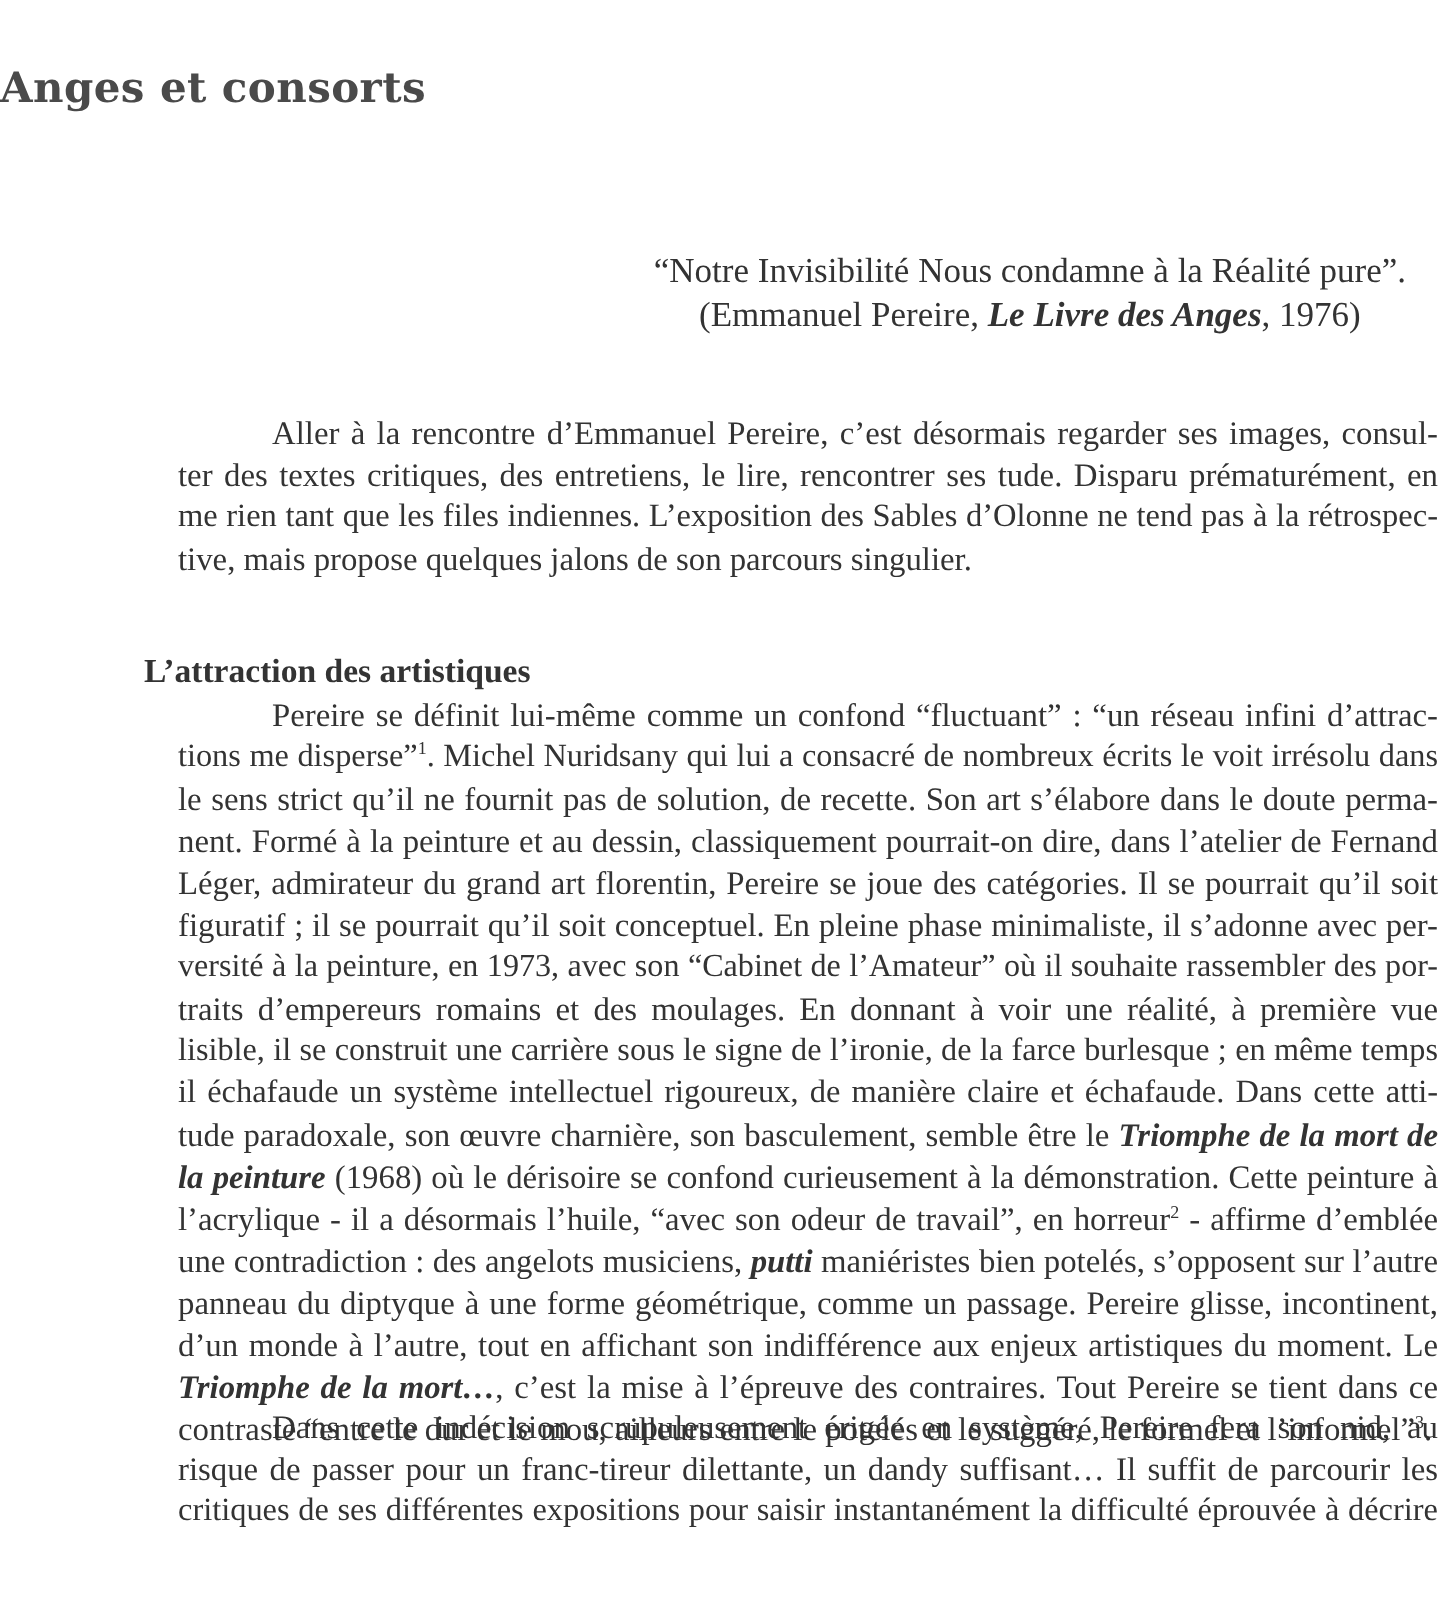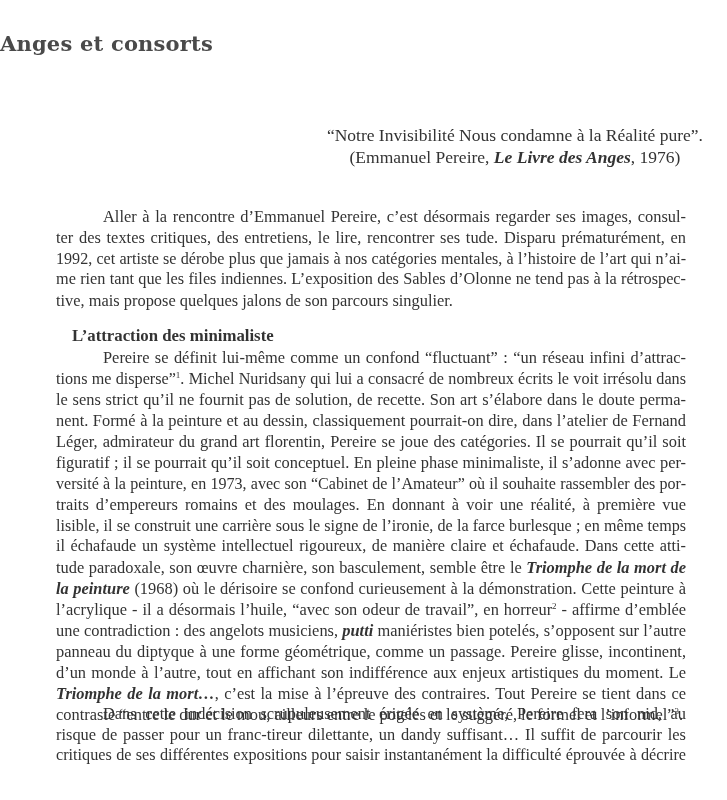--- a/index.html
+++ b/index.html
@@ -14,21 +14,21 @@
     font-family: "DejaVu Serif", serif; font-weight: bold; font-size: 21px;
     color: #4a4a4a; letter-spacing: 0.2px; margin: 0;
   }
   .epigraph {
     position: absolute; top: 124px; right: 24px; text-align: center;
     font-family: "Liberation Serif", serif; font-size: 17.5px; line-height: 22px;
     color: #333;
   }
   .epigraph .line { display: block; white-space: nowrap; }
   .body-text {
-    position: absolute; left: 56px; width: 630px;
+    position: absolute; left: 89px; width: 630px;
     font-family: "Liberation Serif", serif; font-size: 16.4px; line-height: 21px;
     color: #333; text-align: justify;
   }
   .body-text .ln { display: block; white-space: nowrap; text-align-last: justify; }
   .body-text .ln.last { text-align-last: left; }
   .body-text .ln.indent { padding-left: 47px; }
   .p1 { top: 206px; }
   .heading {
     position: absolute; top: 326px; left: 72px; margin: 0;
     font-family: "Liberation Serif", serif; font-weight: bold; font-size: 16.8px;
@@ -47,26 +47,25 @@
   <h1 class="title">Anges et consorts</h1>
 
   <div class="epigraph">
     <span class="line">“Notre Invisibilité Nous condamne à la Réalité pure”.</span>
     <span class="line"><span>(Emmanuel Pereire, </span><em>Le Livre des Anges</em><span>, 1976)</span></span>
   </div>
 
   <div class="body-text p1">
     <span class="ln indent">Aller à la rencontre d’Emmanuel Pereire, c’est désormais regarder ses images, consul-</span>
     <span class="ln">ter des textes critiques, des entretiens, le lire, rencontrer ses tude. Disparu prématurément, en</span>
-    <span class="ln" style="font-size: 16.1221px;">1992, cet artiste se dérobe plus que jamais à nos catégories mentales, à l’histoire de l’art qui n’ai-</span>
     <span class="ln" style="font-size: 16.276px;">me rien tant que les files indiennes. L’exposition des Sables d’Olonne ne tend pas à la rétrospec-</span>
     <span class="ln last">tive, mais propose quelques jalons de son parcours singulier.</span>
   </div>
 
-  <h2 class="heading">L’attraction des minimaliste</h2>
+  <h2 class="heading">L’attraction des artistiques</h2>
 
   <div class="body-text p2">
     <span class="ln indent">Pereire se définit lui-même comme un confond “fluctuant” : “un réseau infini d’attrac-</span>
     <span class="ln" style="font-size: 16.1796px;"><span>tions me disperse”</span><sup>1</sup><span>. Michel Nuridsany qui lui a consacré de nombreux écrits le voit irrésolu dans</span></span>
     <span class="ln">le sens strict qu’il ne fournit pas de solution, de recette. Son art s’élabore dans le doute perma-</span>
     <span class="ln">nent. Formé à la peinture et au dessin, classiquement pourrait-on dire, dans l’atelier de Fernand</span>
     <span class="ln">Léger, admirateur du grand art florentin, Pereire se joue des catégories. Il se pourrait qu’il soit</span>
     <span class="ln">figuratif  ; il se pourrait qu’il soit conceptuel. En pleine phase minimaliste, il s’adonne avec per-</span>
     <span class="ln" style="font-size: 16.0728px;">versité à la peinture, en 1973, avec son “Cabinet de l’Amateur” où il souhaite rassembler des por-</span>
     <span class="ln">traits d’empereurs romains et des moulages. En donnant à voir une réalité, à première vue</span>

